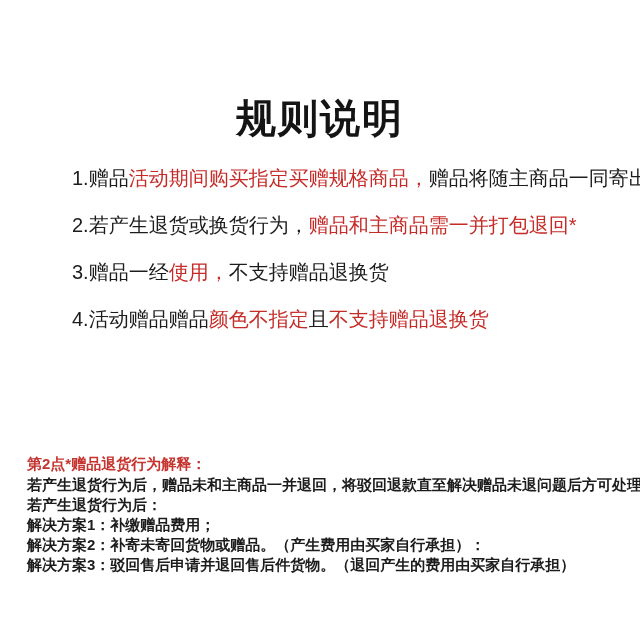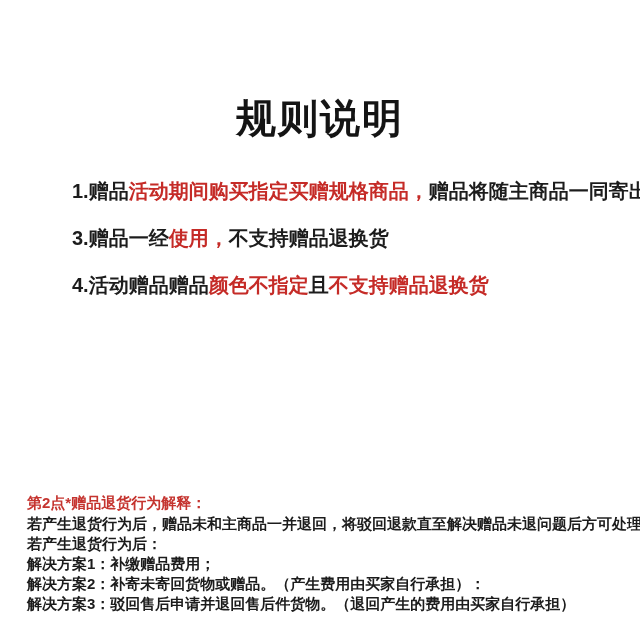--- a/index.html
+++ b/index.html
@@ -30,24 +30,24 @@
   }
   .summary {
     margin-top: 44px;
     text-align: center;
     font-size: 20px;
     line-height: 26px;
     font-weight: 700;
     white-space: nowrap;
   }
   .rules {
-    margin-top: 40px;
+    margin-top: 27px;
     margin-left: 72px;
     font-size: 20px;
-    font-weight: 700;
+    font-weight: 400;
   }
   .rule-line {
     line-height: 22px;
     margin-bottom: 25px;
     white-space: nowrap;
   }
   .red {
     color: #c52b27;
   }
   .footnote {
@@ -55,36 +55,36 @@
     left: 27px;
     top: 454px;
     right: 10px;
     font-size: 15px;
     line-height: 20px;
     font-weight: 700;
   }
   .footnote-heading {
     color: #c5342f;
     margin-bottom: 1px;
-    margin-top: 39px;
   }
   .footnote-line {
     white-space: nowrap;
   }
 </style>
 </head>
 <body>
 
 <div class="page">
 
   <div class="title">规则说明</div>
 
 
   <div class="rules">
       <div class="rule-line"><span>1.赠品</span><span class="red">活动期间购买指定买赠规格商品，</span><span>赠品将随主商品一同寄出</span></div>
+      <div class="rule-line"><span>2.若产生退货或换货行为，</span><span class="red">赠品和主商品需一并打包退回*</span></div>
       <div class="rule-line"><span>3.赠品一经</span><span class="red">使用，</span><span>不支持赠品退换货</span></div>
       <div class="rule-line"><span>4.活动赠品赠品</span><span class="red">颜色不指定</span><span>且</span><span class="red">不支持赠品退换货</span></div>
     </div>
 
   <div class="footnote">
     <div class="footnote-heading">第2点*赠品退货行为解释：</div>
     <div>
         <div class="footnote-line">若产生退货行为后，赠品未和主商品一并退回，将驳回退款直至解决赠品未退问题后方可处理；</div>
         <div class="footnote-line">若产生退货行为后：</div>
         <div class="footnote-line">解决方案1：补缴赠品费用；</div>

